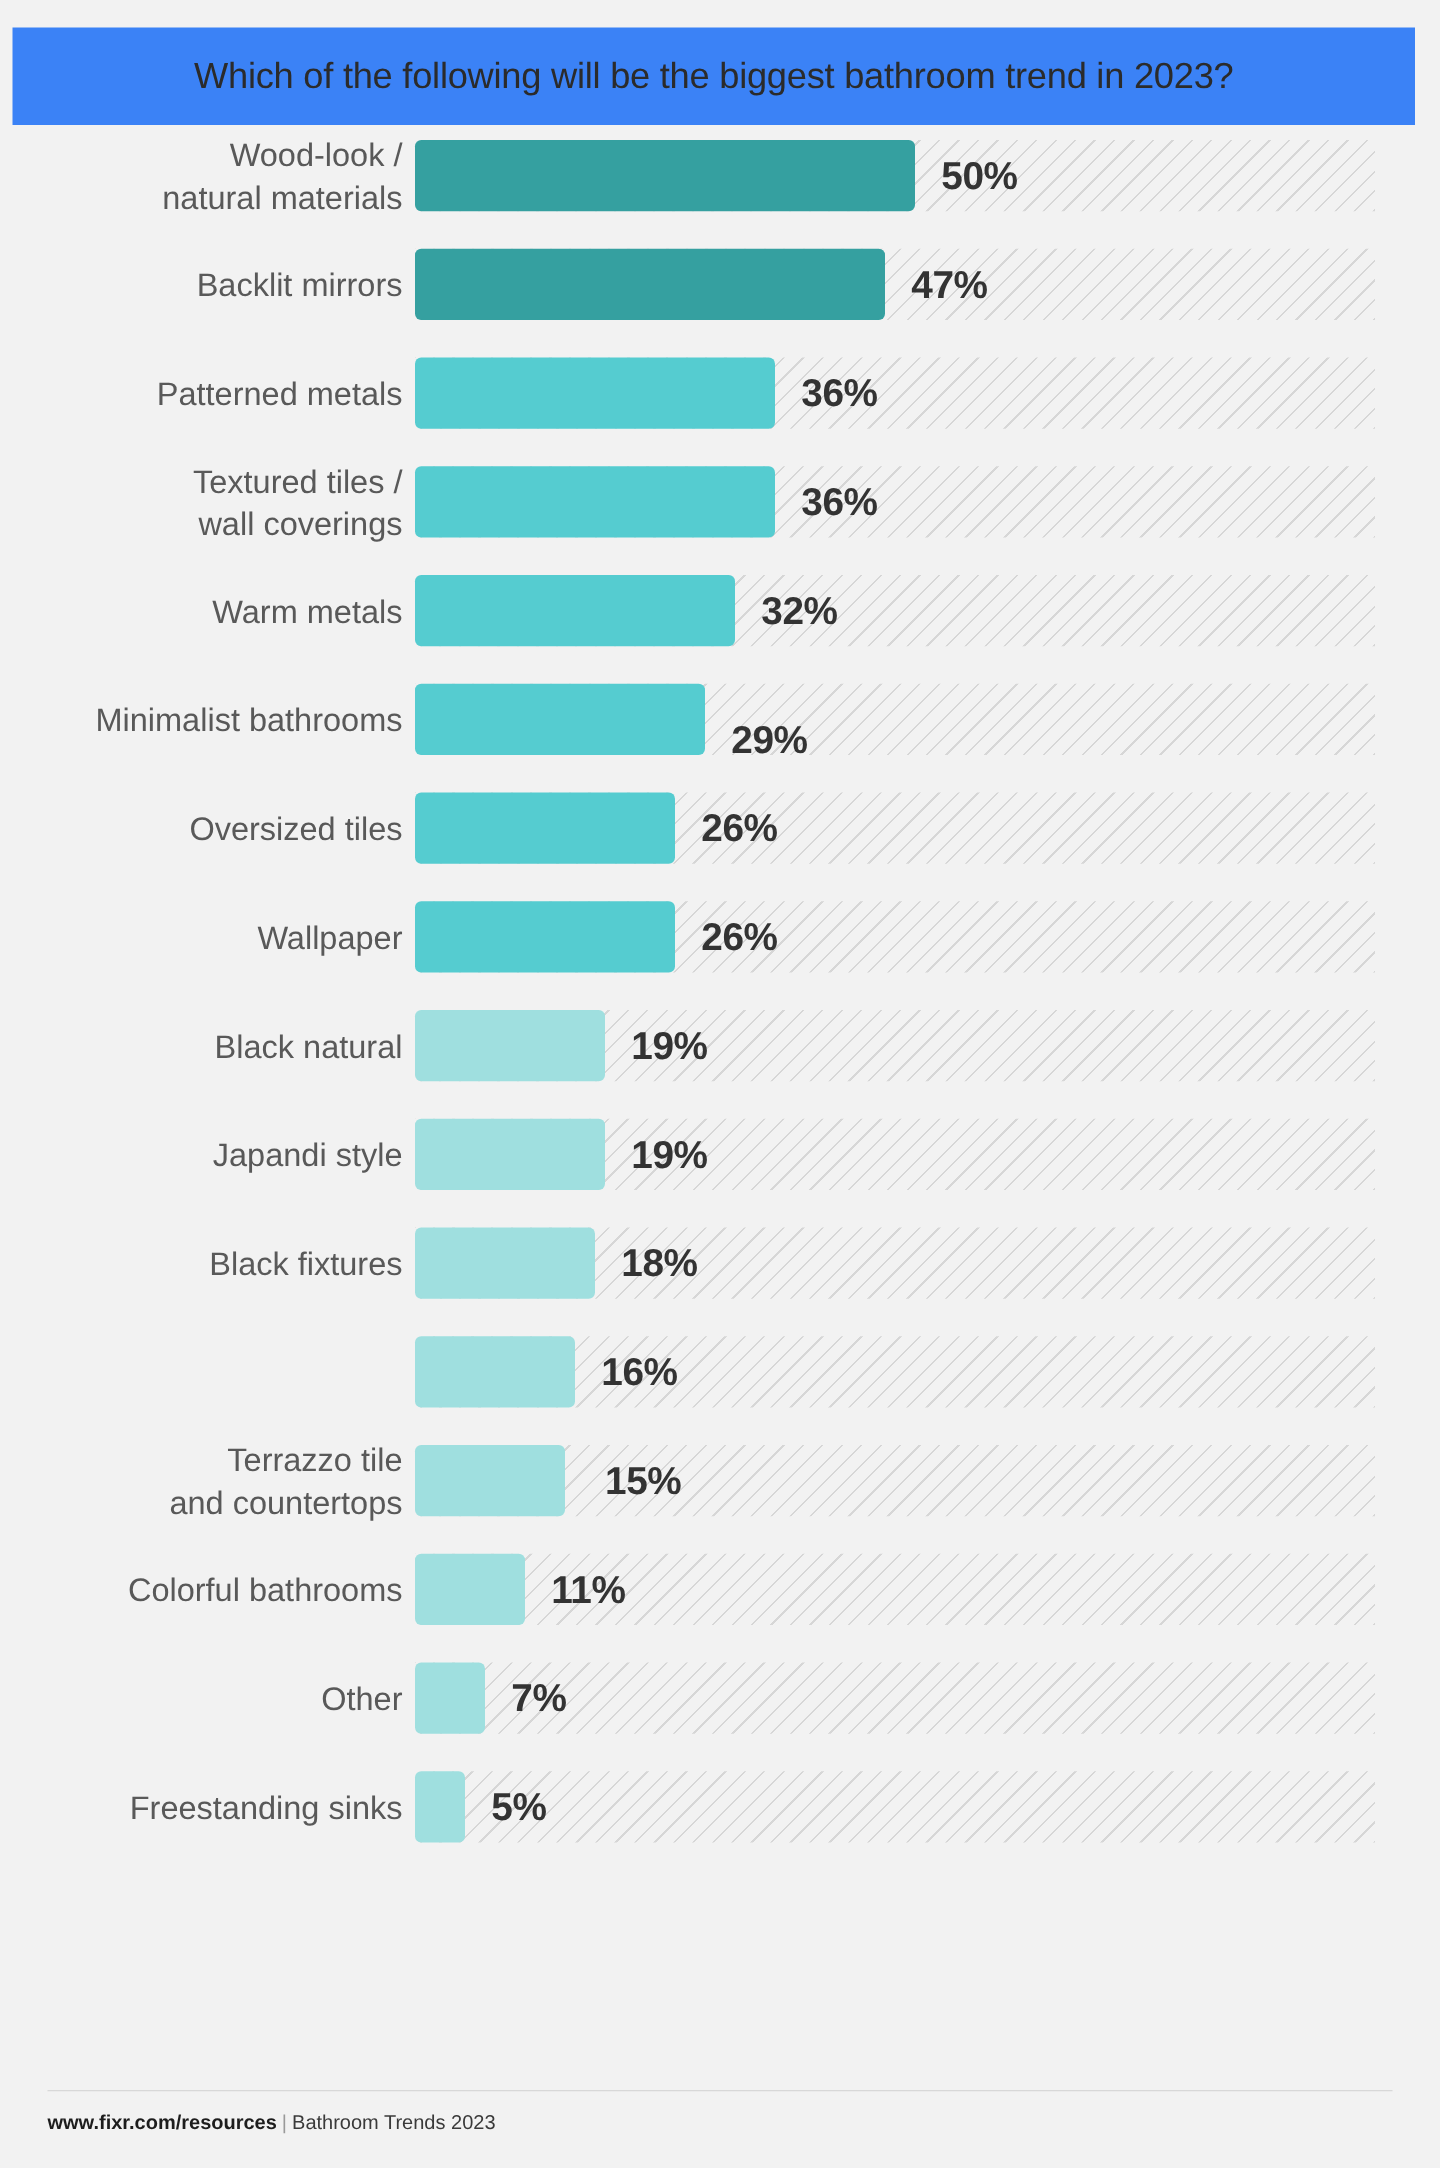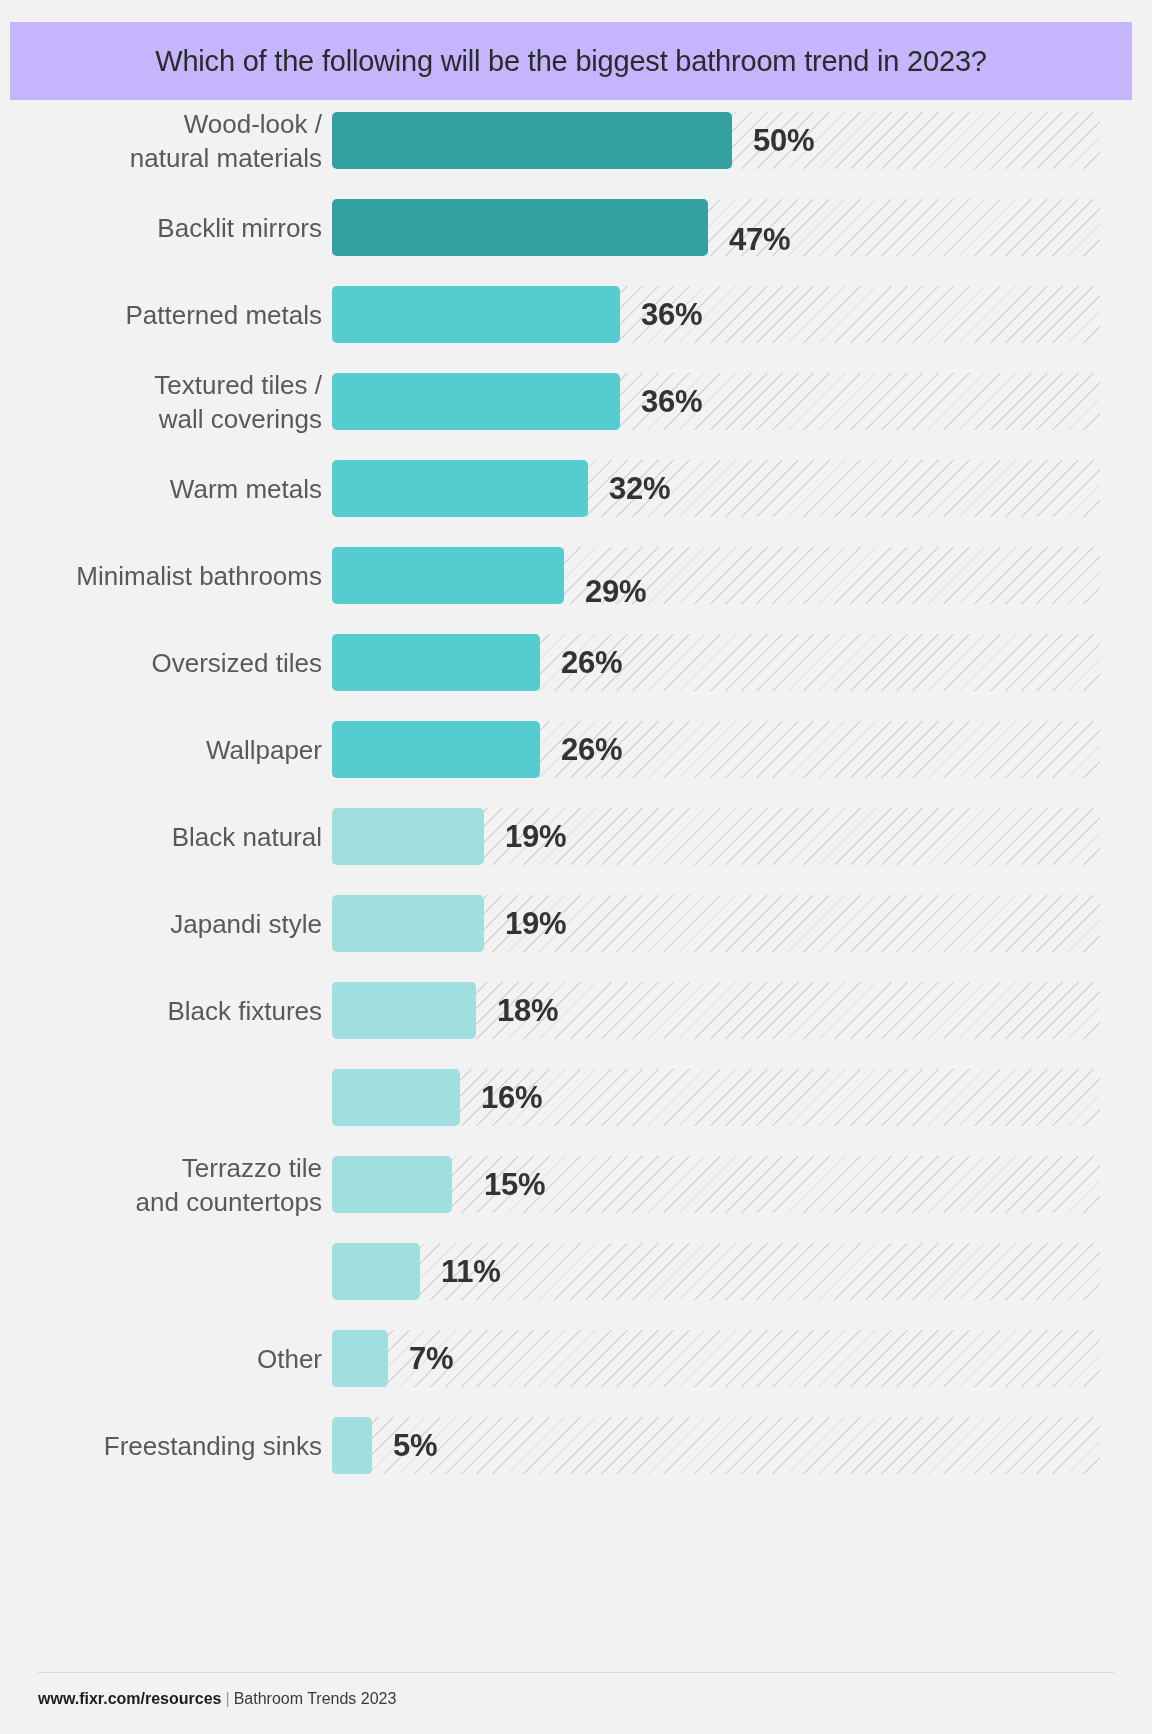--- a/index.html
+++ b/index.html
@@ -16,21 +16,21 @@
     position: relative;
   }
 
   
   .header-band {
     position: absolute;
     left: 10px;
     top: 22px;
     width: 1122px;
     height: 78px;
-    background: #c4b5fd;
+    background: #3b82f6;
     display: flex;
     align-items: center;
     justify-content: center;
   }
   .chart-title {
     font-size: 29px;
     font-weight: 400;
     color: #2b2b2b;
     letter-spacing: -0.2px;
     white-space: nowrap;
@@ -145,21 +145,21 @@
       <div class="row-label">Wood-look /
 natural materials</div>
       <div class="track"></div>
       <div class="bar" style="width: 400px; background: rgb(53, 160, 160);"></div>
       <div class="value" style="left: 753px;">50%</div>
     </div>
     <div class="row">
       <div class="row-label">Backlit mirrors</div>
       <div class="track"></div>
       <div class="bar" style="width: 376px; background: rgb(53, 160, 160);"></div>
-      <div class="value" style="left: 729px; margin-top: 12px;">47%</div>
+      <div class="value" style="left: 729px;">47%</div>
     </div>
     <div class="row gap-before">
       <div class="row-label">Patterned metals</div>
       <div class="track"></div>
       <div class="bar" style="width: 288px; background: rgb(85, 204, 208);"></div>
       <div class="value" style="left: 641px;">36%</div>
     </div>
     <div class="row">
       <div class="row-label">Textured tiles /
 wall coverings</div>
@@ -215,20 +215,21 @@
       <div class="value" style="left: 481px;">16%</div>
     </div>
     <div class="row">
       <div class="row-label">Terrazzo tile
 and countertops</div>
       <div class="track"></div>
       <div class="bar" style="width: 120px; background: rgb(159, 223, 223);"></div>
       <div class="value" style="left: 484px;">15%</div>
     </div>
     <div class="row">
+      <div class="row-label">Colorful bathrooms</div>
       <div class="track"></div>
       <div class="bar" style="width: 88px; background: rgb(159, 223, 223);"></div>
       <div class="value" style="left: 441px;">11%</div>
     </div>
     <div class="row">
       <div class="row-label">Other</div>
       <div class="track"></div>
       <div class="bar" style="width: 56px; background: rgb(159, 223, 223);"></div>
       <div class="value" style="left: 409px;">7%</div>
     </div>

